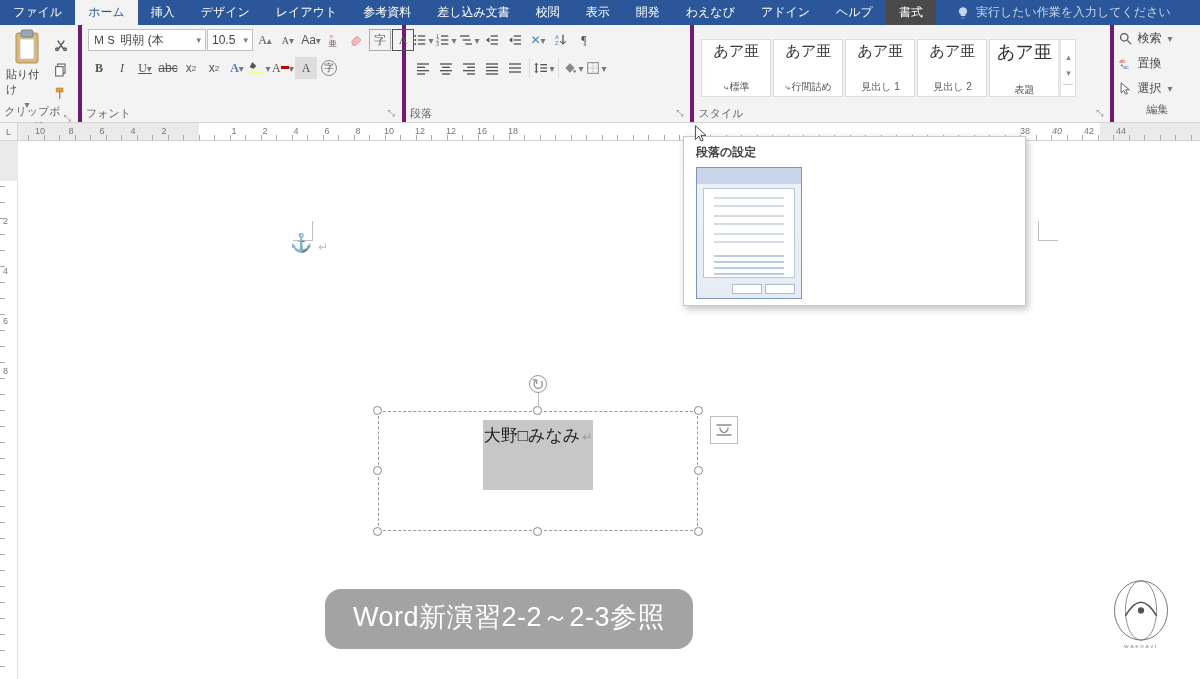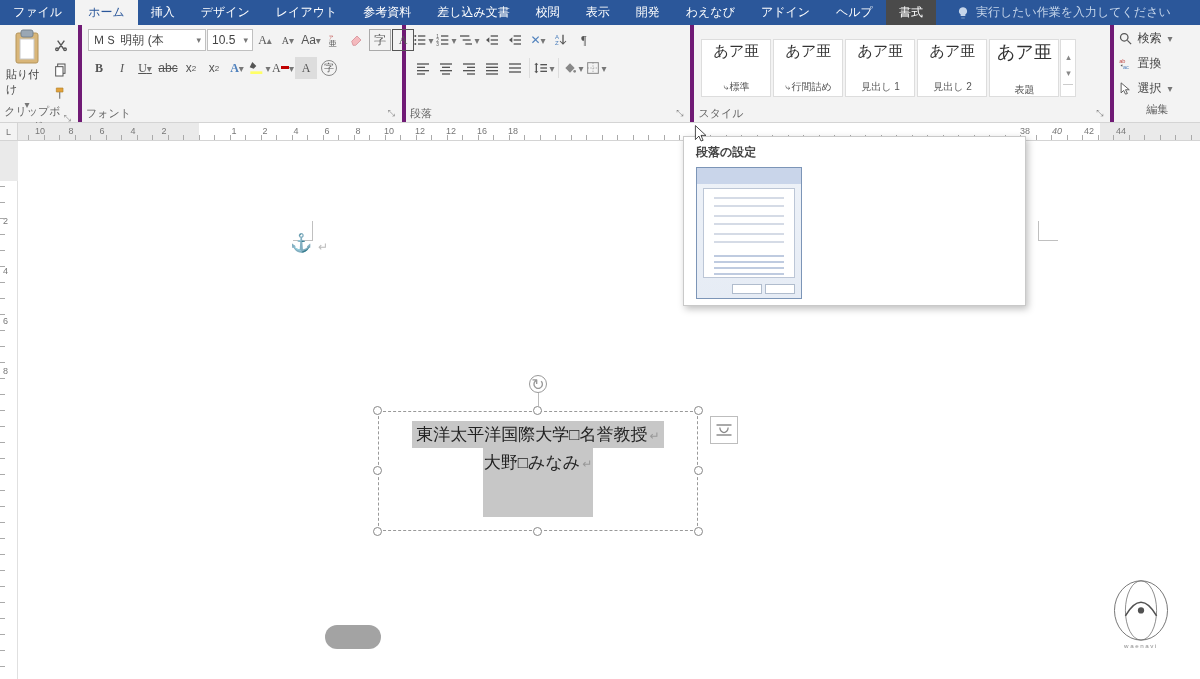--- a/index.html
+++ b/index.html
@@ -588,21 +588,20 @@
     <div class="tb-border"></div>
     <div class="handle h-tl"></div>
     <div class="handle h-tm"></div>
     <div class="handle h-tr"></div>
     <div class="handle h-ml"></div>
     <div class="handle h-mr"></div>
     <div class="handle h-bl"></div>
     <div class="handle h-bm"></div>
     <div class="handle h-br"></div>
     <div class="tb-content">
-      <div class="tb-line1">東洋太平洋国際大学□名誉教授</div>
       <div class="tb-line2block">
           <div class="l2">大野□みなみ</div>
         </div>
     </div>
   </div>
 
   <div class="layout-options">
     <svg viewBox="0 0 24 24">
       <rect x="3" y="5" width="18" height="2" fill="#999"></rect>
         <rect x="3" y="17" width="18" height="2" fill="#999"></rect>
@@ -634,20 +633,21 @@
         </div>
     </div>
   </div>
 </div>
 
 <svg class="cursor" viewBox="0 0 20 28">
   <path fill="#fff" stroke="#000" stroke-width="1" d="M2 2l0 20 5-5 3 7 3-1-3-7 7 0z"></path>
 </svg>
 
 <div class="caption-box">
+  <div>Word新演習2-2～2-3参照</div>
 </div>
 
 <svg class="logo" viewBox="0 0 100 100">
   <ellipse cx="50" cy="48" rx="34" ry="38" fill="none" stroke="#555" stroke-width="1.2"></ellipse>
   <ellipse cx="50" cy="48" rx="20" ry="38" fill="none" stroke="#555" stroke-width="1"></ellipse>
   <path d="M30 55 Q50 20 70 55" fill="none" stroke="#333" stroke-width="2"></path>
   <circle cx="50" cy="48" r="4" fill="#333"></circle>
   <text x="50" y="96" text-anchor="middle" font-size="8" fill="#777" letter-spacing="2">waenavi</text>
 </svg>
 

